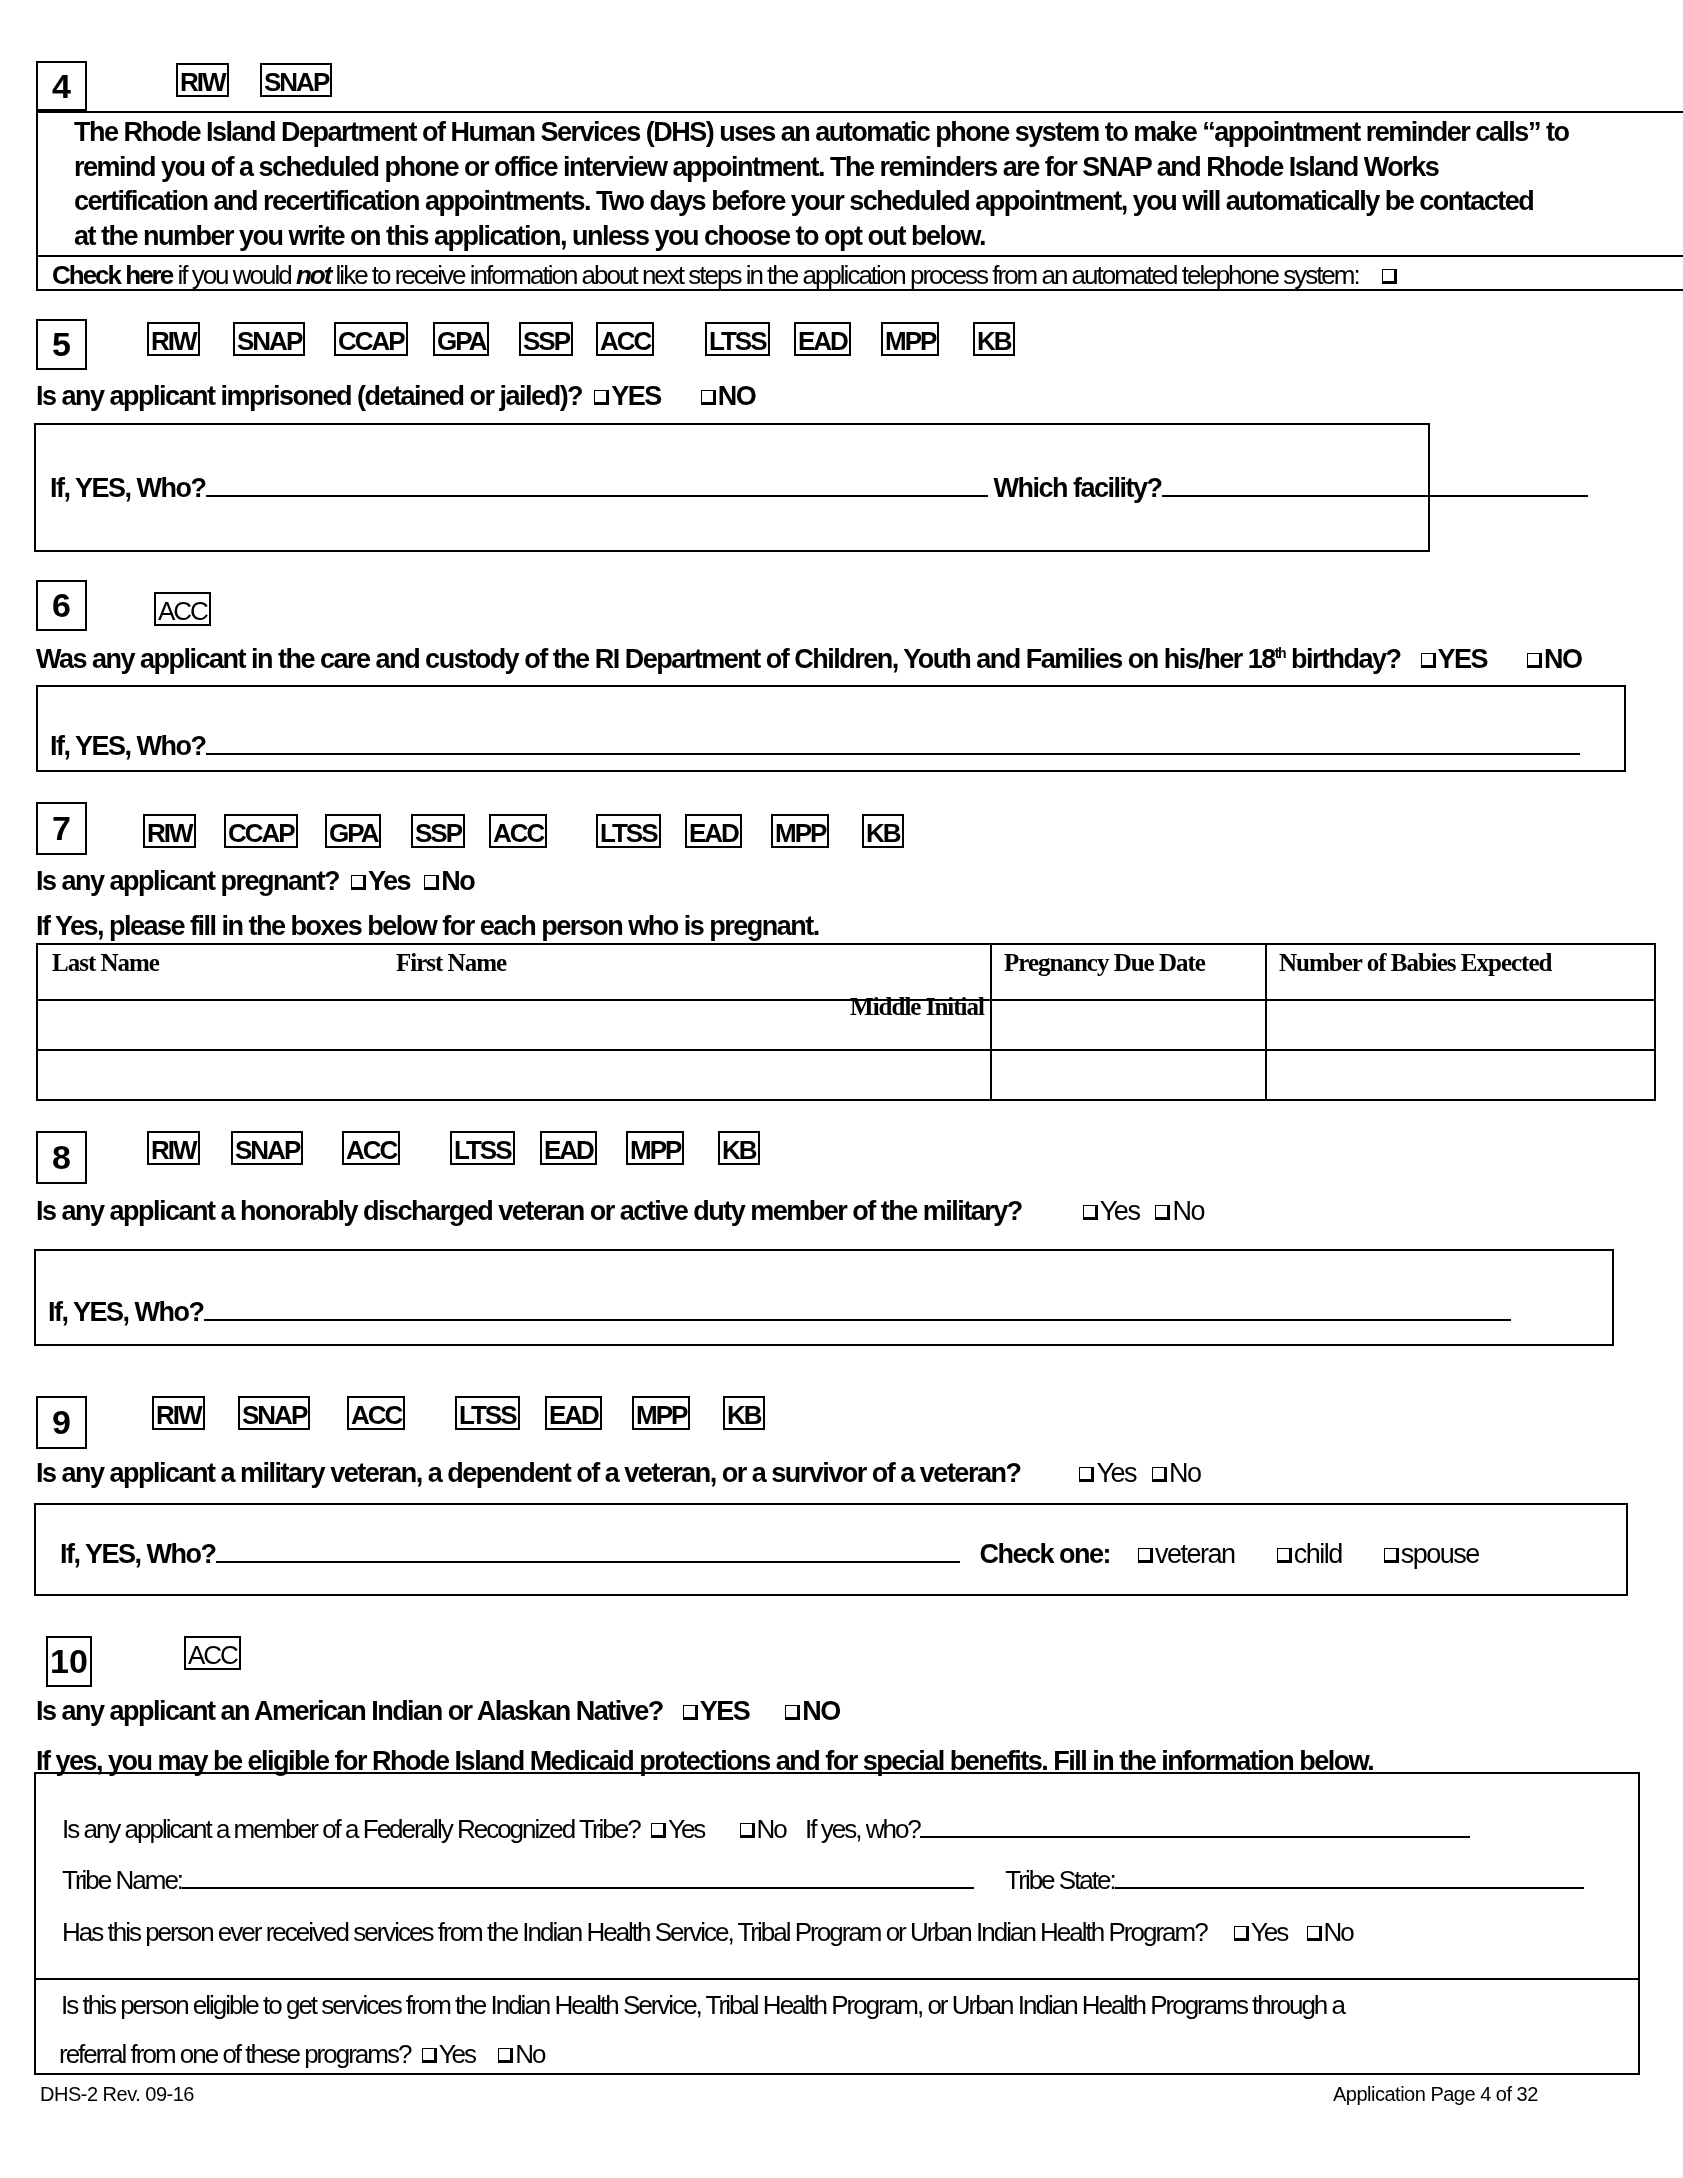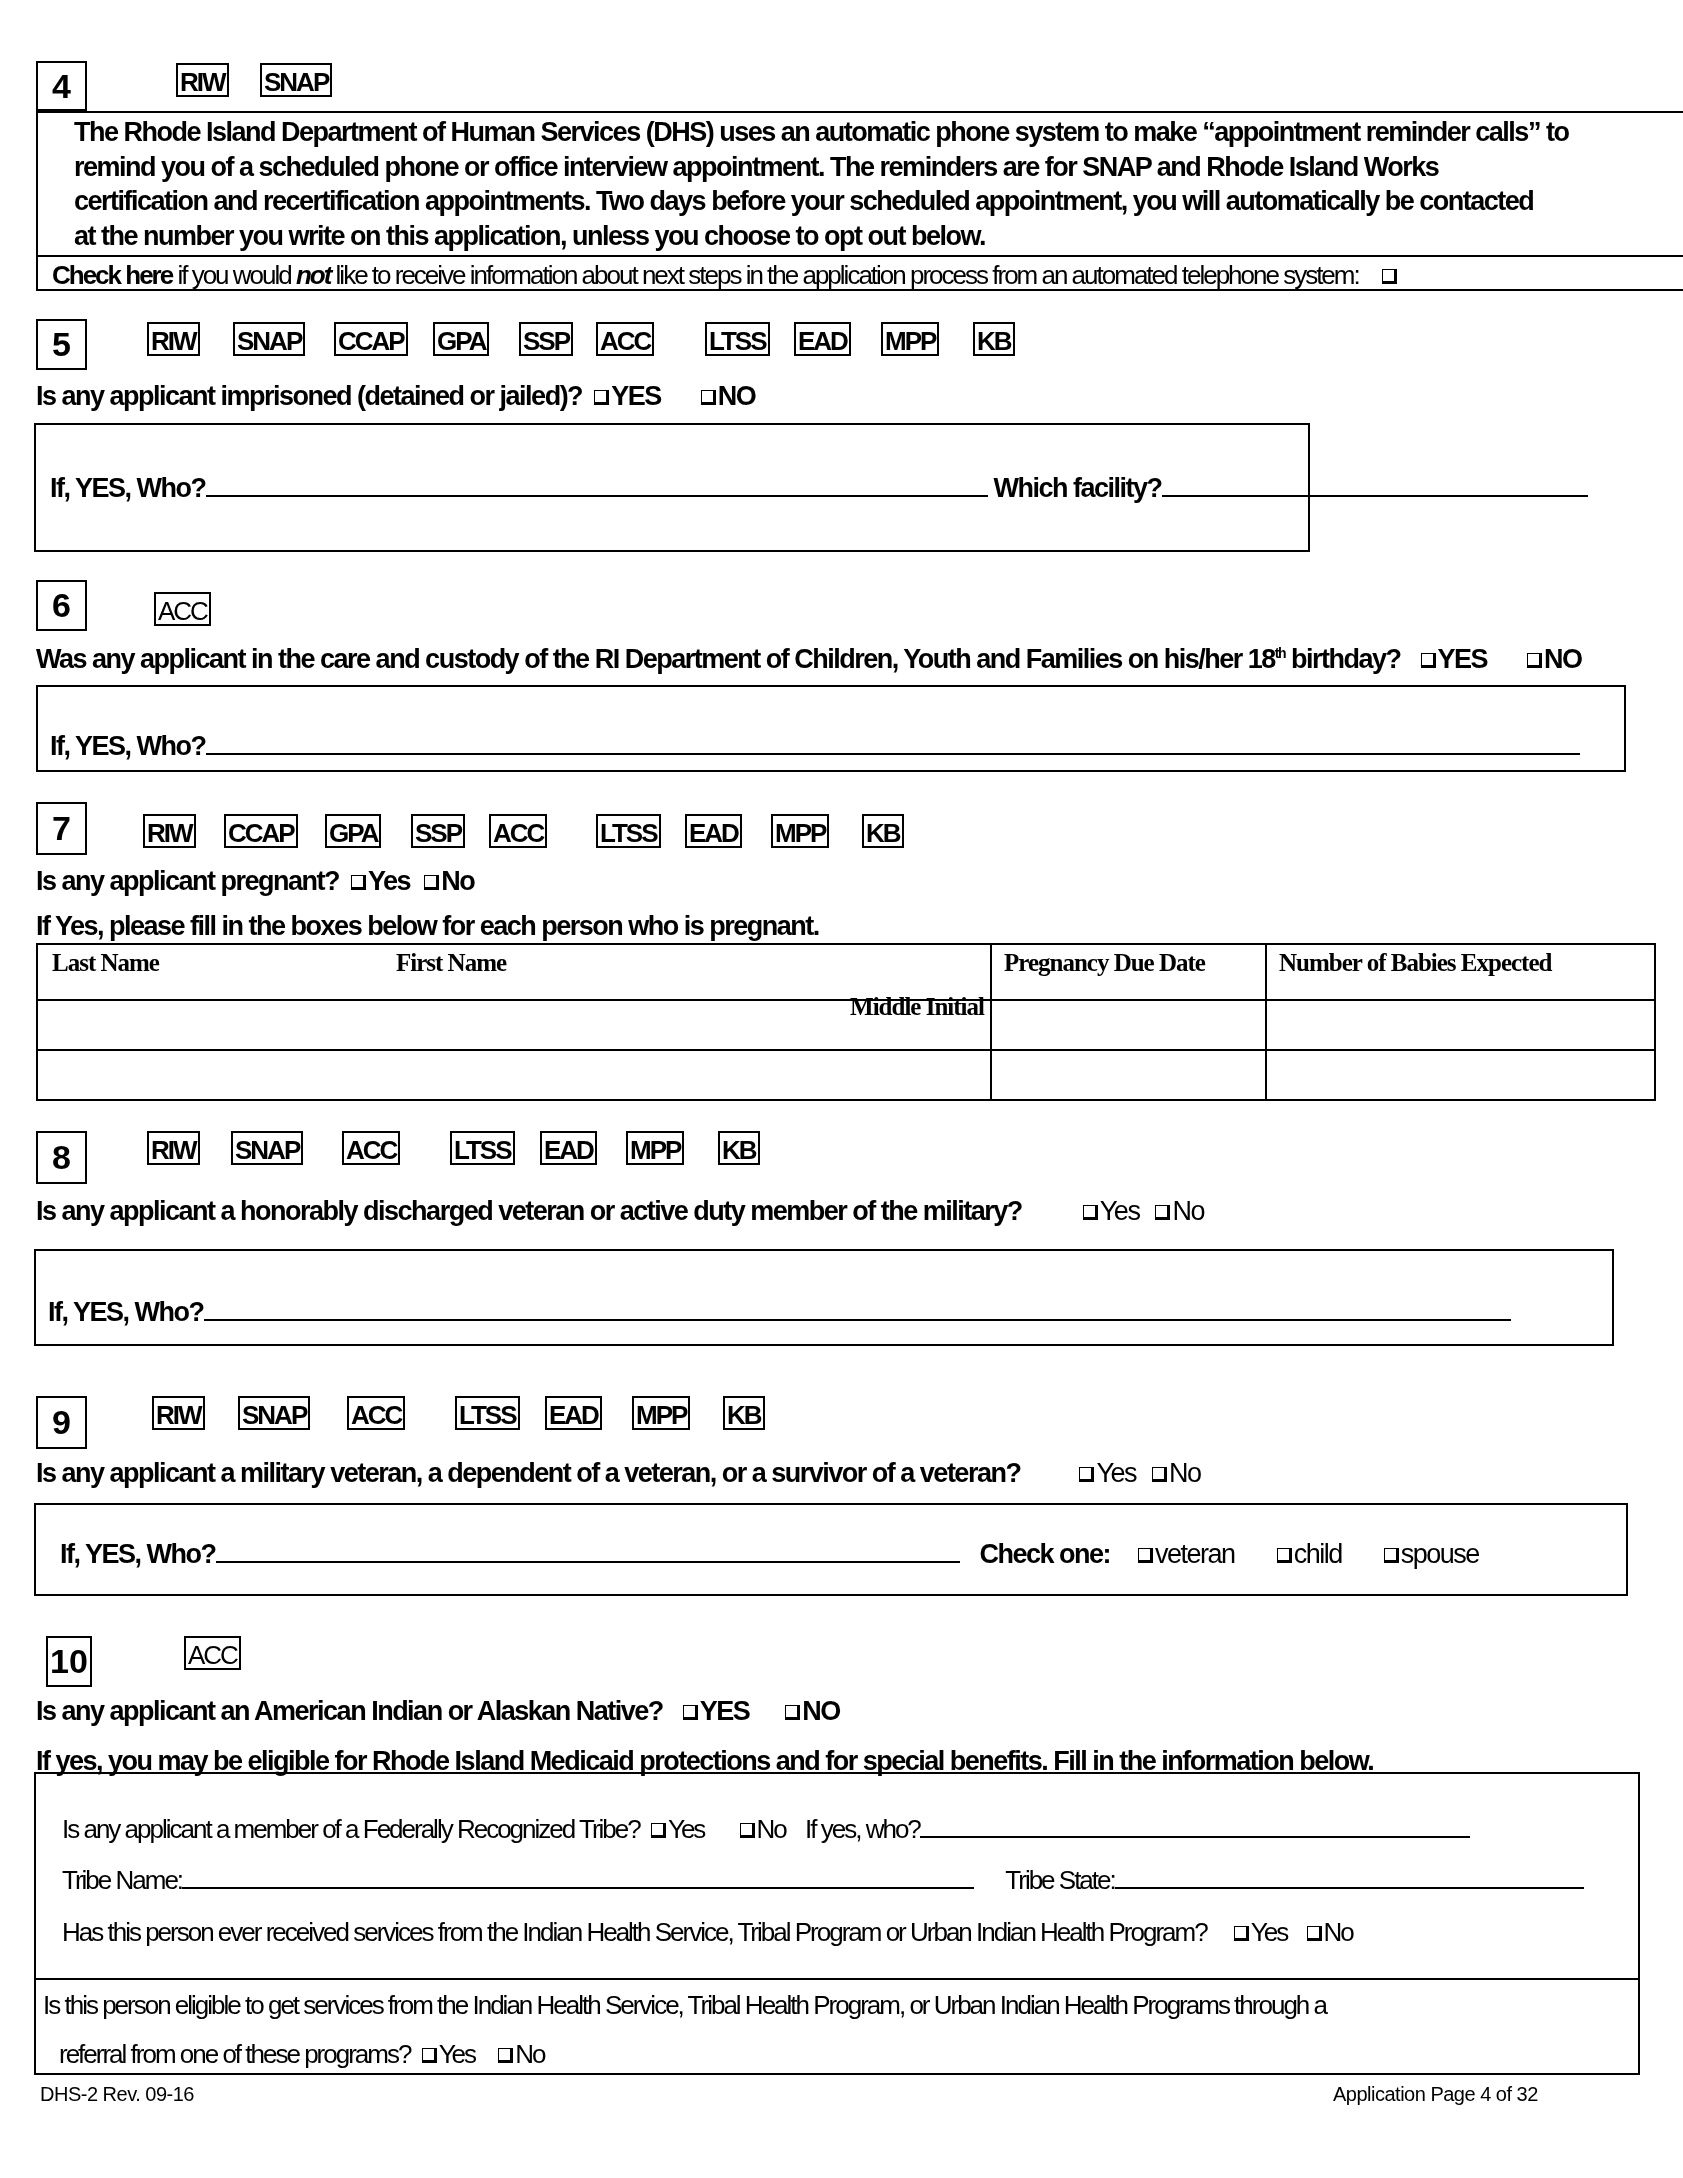--- a/index.html
+++ b/index.html
@@ -48,21 +48,21 @@
 <div class="tag" style="left:794px;top:322px;">EAD</div>
 <div class="tag" style="left:881px;top:322px;">MPP</div>
 <div class="tag" style="left:973px;top:322px;">KB</div>
 
 <div class="line-text bold" style="left:36px;top:381px;font-size:27px;">
   <span>Is any applicant imprisoned (detained or jailed)?</span>
   <span class="cb"></span><span>YES</span>
   <span class="cb" style="margin-left:34px;"></span><span>NO</span>
 </div>
 
-<div class="frame" style="left:34px;top:423px;width:1276px;height:129px;">
+<div class="frame" style="left:34px;top:423px;width:1396px;height:129px;">
   <div class="line-text bold" style="left:14px;top:48px;font-size:27px;">
     <span>If, YES, Who?</span><span class="fill" style="width:782px;"></span>
     <span>Which facility?</span><span class="fill" style="width:426px;"></span>
   </div>
 </div>
 
 <div class="numbox" style="left:36px;top:580px;width:51px;height:51px;">6</div>
 <div class="tag" style="left:154px;top:592px;font-weight:normal;">ACC</div>
 
 <div class="line-text bold" style="left:36px;top:644px;font-size:27px;">
@@ -189,21 +189,21 @@
     <span class="cb"></span><span>Yes</span>
     <span class="cb" style="margin-left:30px;"></span><span>No</span>
     <span style="margin-left:14px;">If yes, who?</span><span class="fill" style="width:550px;"></span>
   </div>
   <div class="line-text" style="left:26px;top:143px;font-size:26px;letter-spacing:-2px;">
     <span>Has this person ever received services from the Indian Health Service, Tribal Program or Urban Indian Health Program?</span>
     <span class="cb" style="margin-left:22px;"></span><span>Yes</span>
     <span class="cb" style="margin-left:14px;"></span><span>No</span>
   </div>
 </div>
-<div class="line-text" style="left:43px;top:1990px;font-size:26px;letter-spacing:-2px;z-index:2;text-align:right;">Is this person eligible to get services from the Indian Health Service, Tribal Health Program, or Urban Indian Health Programs through a</div>
+<div class="line-text" style="left:61px;top:1990px;font-size:26px;letter-spacing:-2px;z-index:2;text-align:right;">Is this person eligible to get services from the Indian Health Service, Tribal Health Program, or Urban Indian Health Programs through a</div>
 <div class="line-text" style="left:59px;top:2039px;font-size:26px;letter-spacing:-2px;z-index:2;">
   <span>referral from one of these programs?</span>
   <span class="cb"></span><span>Yes</span>
   <span class="cb" style="margin-left:18px;"></span><span>No</span>
 </div>
 <div style="position:absolute;left:34px;top:1978px;width:1606px;height:97px;border:2.5px solid #000;border-top:none;box-sizing:border-box;"></div>
 
 <div class="footer" style="left:40px;top:2083px;">DHS-2 Rev. 09-16</div>
 <div class="footer" style="left:1333px;top:2083px;">Application Page 4 of 32</div>
 

